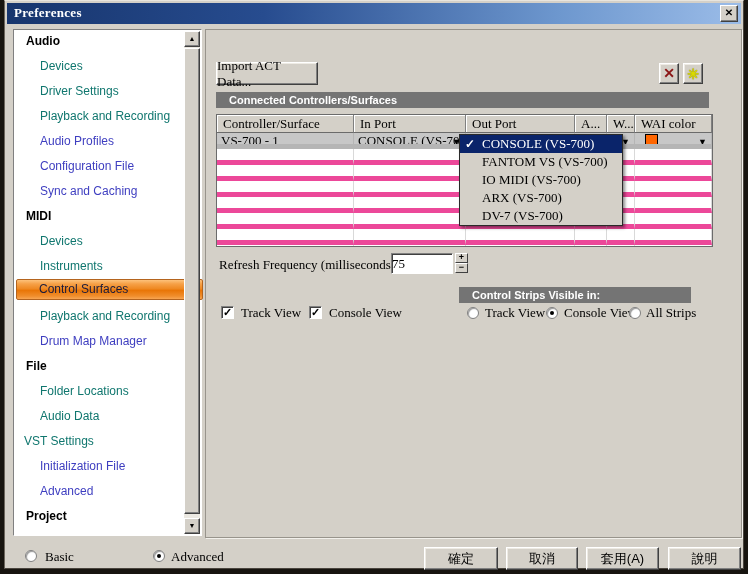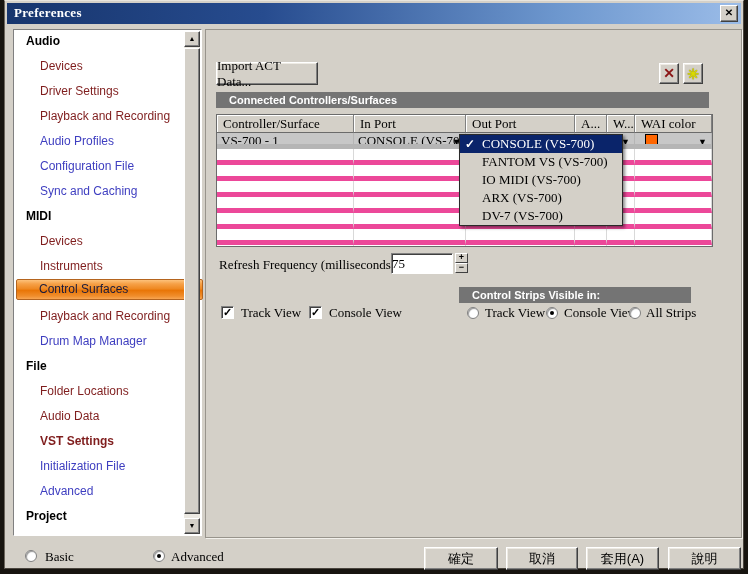--- a/index.html
+++ b/index.html
@@ -13,21 +13,21 @@
   .titlebar{position:absolute;left:2px;top:2px;width:734px;height:21px;
             background:linear-gradient(to right,#17356D 0%,#274C8F 35%,#6D97CE 75%,#9BBCE8 100%);}
   .title-text{position:absolute;left:7px;top:2px;color:#fff;font-weight:bold;font-size:13px;letter-spacing:.3px;}
   .close-btn{position:absolute;right:3px;top:2px;width:16px;height:15px;background:#D4D0C8;
              border:1px solid;border-color:#fff #404040 #404040 #fff;box-shadow:inset -1px -1px 0 #808080;
              font-size:10px;font-weight:bold;color:#000;text-align:center;line-height:14px;}
 
   
   .sidebar{position:absolute;left:8px;top:28px;width:189px;height:507px;background:#fff;
            border:1px solid;border-color:#808080 #fff #fff #808080;box-sizing:border-box;}
-  .ti{position:absolute;height:16px;line-height:16px;font-size:12px;color:#7f1d1d;white-space:nowrap;cursor:default;}
+  .ti{position:absolute;height:16px;line-height:16px;font-size:12px;color:#0f766e;white-space:nowrap;cursor:default;}
   .ti.sec{font-weight:bold;color:#000;}
   .ti.blue{color:#3E3EC0;}
   .ti.sel{left:2px;top:249px;width:163px;height:19px;line-height:19px;padding-left:22px;border-radius:2px;
           border:1px solid #B4641E;color:#1B1B3C;
           background:linear-gradient(180deg,#FDC27B 0%,#F6A148 20%,#EF8A24 45%,#E97607 55%,#F08E2D 85%,#F9A653 100%);}
   
   .sb{position:absolute;right:1px;top:1px;width:16px;height:503px;background:#ECE9E2;}
   .sb-btn{position:absolute;left:0;width:16px;height:16px;background:#D4D0C8;
           border:1px solid;border-color:#fff #404040 #404040 #fff;box-shadow:inset -1px -1px 0 #808080;
           box-sizing:border-box;font-size:7px;text-align:center;line-height:14px;color:#000;}
@@ -117,21 +117,21 @@
     <div class="ti sub blue" style="left:26px;top:153px;">Sync and Caching</div>
     <div class="ti sec" style="left:12px;top:178px;">MIDI</div>
     <div class="ti sub" style="left:26px;top:203px;">Devices</div>
     <div class="ti sub" style="left:26px;top:228px;">Instruments</div>
     <div class="ti sel">Control Surfaces</div>
     <div class="ti sub" style="left:26px;top:278px;">Playback and Recording</div>
     <div class="ti sub blue" style="left:26px;top:303px;">Drum Map Manager</div>
     <div class="ti sec" style="left:12px;top:328px;">File</div>
     <div class="ti sub" style="left:26px;top:353px;">Folder Locations</div>
     <div class="ti sub" style="left:26px;top:378px;">Audio Data</div>
-    <div class="ti sub" style="left:26px;top:403px;font-weight:bold;">VST Settings</div>
+    <div class="ti sub" style="left:10px;top:403px;">VST Settings</div>
     <div class="ti sub blue" style="left:26px;top:428px;">Initialization File</div>
     <div class="ti sub blue" style="left:26px;top:453px;">Advanced</div>
     <div class="ti sec" style="left:12px;top:478px;">Project</div>
 
     <div class="sb">
       <div class="sb-btn" style="top:0;">▲</div>
       <div class="sb-thumb"></div>
       <div class="sb-btn" style="bottom:0;">▼</div>
     </div>
   </div>

